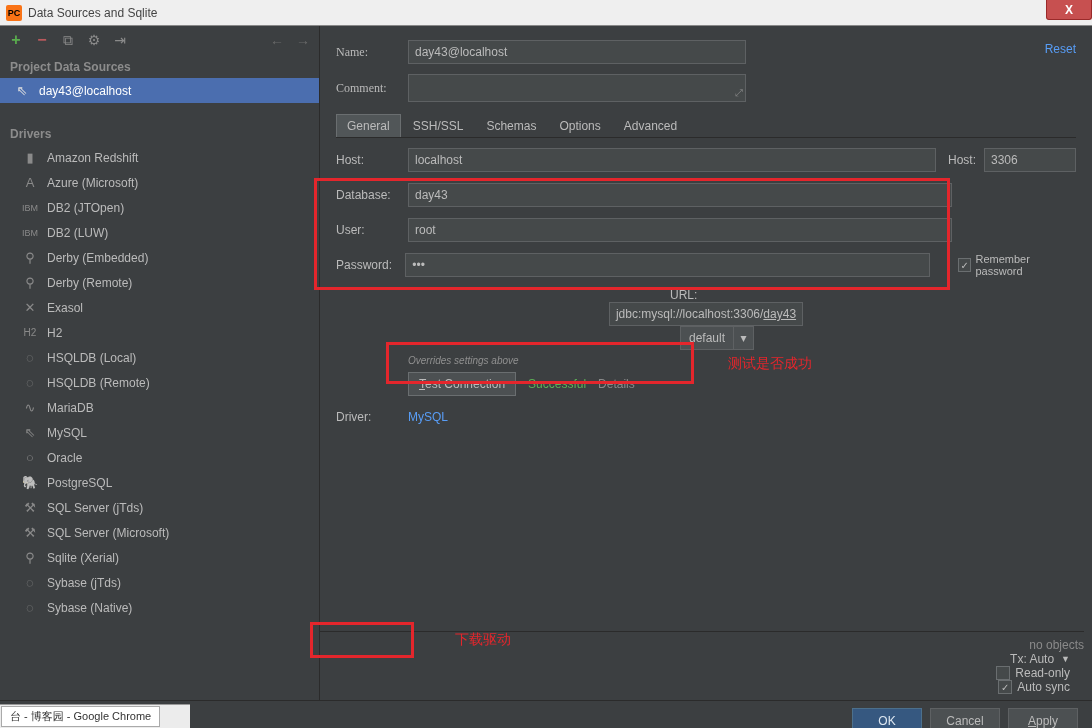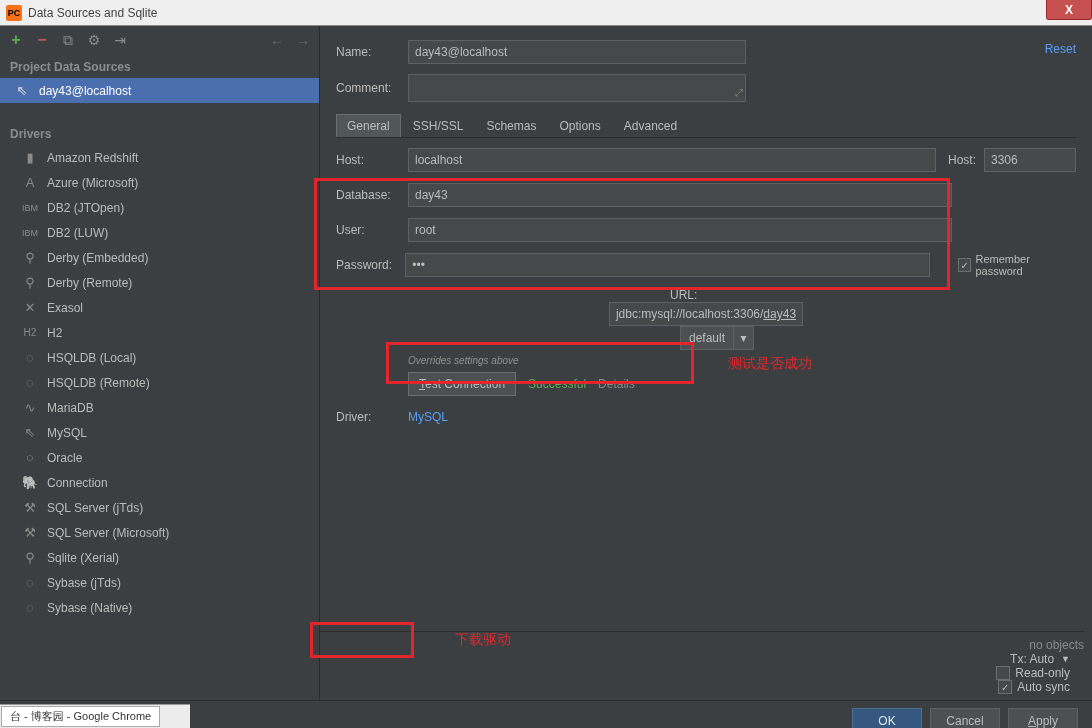--- a/index.html
+++ b/index.html
@@ -26,21 +26,21 @@
   .lp-arrow { color: #6a6a6a; font-size: 14px; }
   
   .lp-header { font-weight: bold; color: #8c8c8c; font-size: 12px; padding: 6px 10px 4px 10px; }
   .lp-item { display: flex; align-items: center; height: 25px; padding: 0 10px 0 22px; gap: 9px; color: #bbbbbb; }
   .lp-item.selected { background: #4b6eaf; color: #ffffff; padding-left: 14px; }
   .lp-item .item-ico { width: 16px; height: 16px; display: inline-flex; align-items: center; justify-content: center; color: #8a8a8a; font-size: 13px; }
   .lp-item.selected .item-ico { color: #e0e0e0; }
   
   
   .form-row { display: flex; align-items: center; margin-bottom: 10px; }
-  .form-label { width: 72px; color: #bbbbbb; font-size: 12px; }
+  .form-label { width: 72px; color: #bbbbbb; font-size: 12px; font-family: Liberation Serif, serif; }
   .form-input { background: #45494a; border: 1px solid #5e6163; color: #bbbbbb; padding: 4px 6px; font-size: 12px; height: 24px; }
   .form-input.name { width: 338px; }
   .form-textarea { background: #45494a; border: 1px solid #5e6163; width: 338px; height: 28px; position: relative; }
   .form-textarea .resize-ico { position:absolute; right:2px; bottom:2px; color:#8a8a8a; font-size:10px; }
   
   .reset-link { position: absolute; right: 16px; top: 16px; color: #589df6; font-size: 12px; }
   
   .tabs { display: flex; margin: 12px 0 10px 0; border-bottom: 1px solid #2b2b2b; gap:1px; }
   .tab { padding: 4px 10px; color: #bbbbbb; border: 1px solid transparent; border-bottom: none; font-size: 12px; }
   .tab.active { background: #515658; border: 1px solid #6a6e70; border-bottom: none; }
@@ -174,21 +174,21 @@
     <div class="lp-item">
         <span class="item-ico">⇖</span>
         <span>MySQL</span>
       </div>
     <div class="lp-item">
         <span class="item-ico">○</span>
         <span>Oracle</span>
       </div>
     <div class="lp-item">
         <span class="item-ico">🐘</span>
-        <span>Connection</span>
+        <span>PostgreSQL</span>
       </div>
     <div class="lp-item">
         <span class="item-ico">⚒</span>
         <span>SQL Server (jTds)</span>
       </div>
     <div class="lp-item">
         <span class="item-ico">⚒</span>
         <span>SQL Server (Microsoft)</span>
       </div>
     <div class="lp-item">

